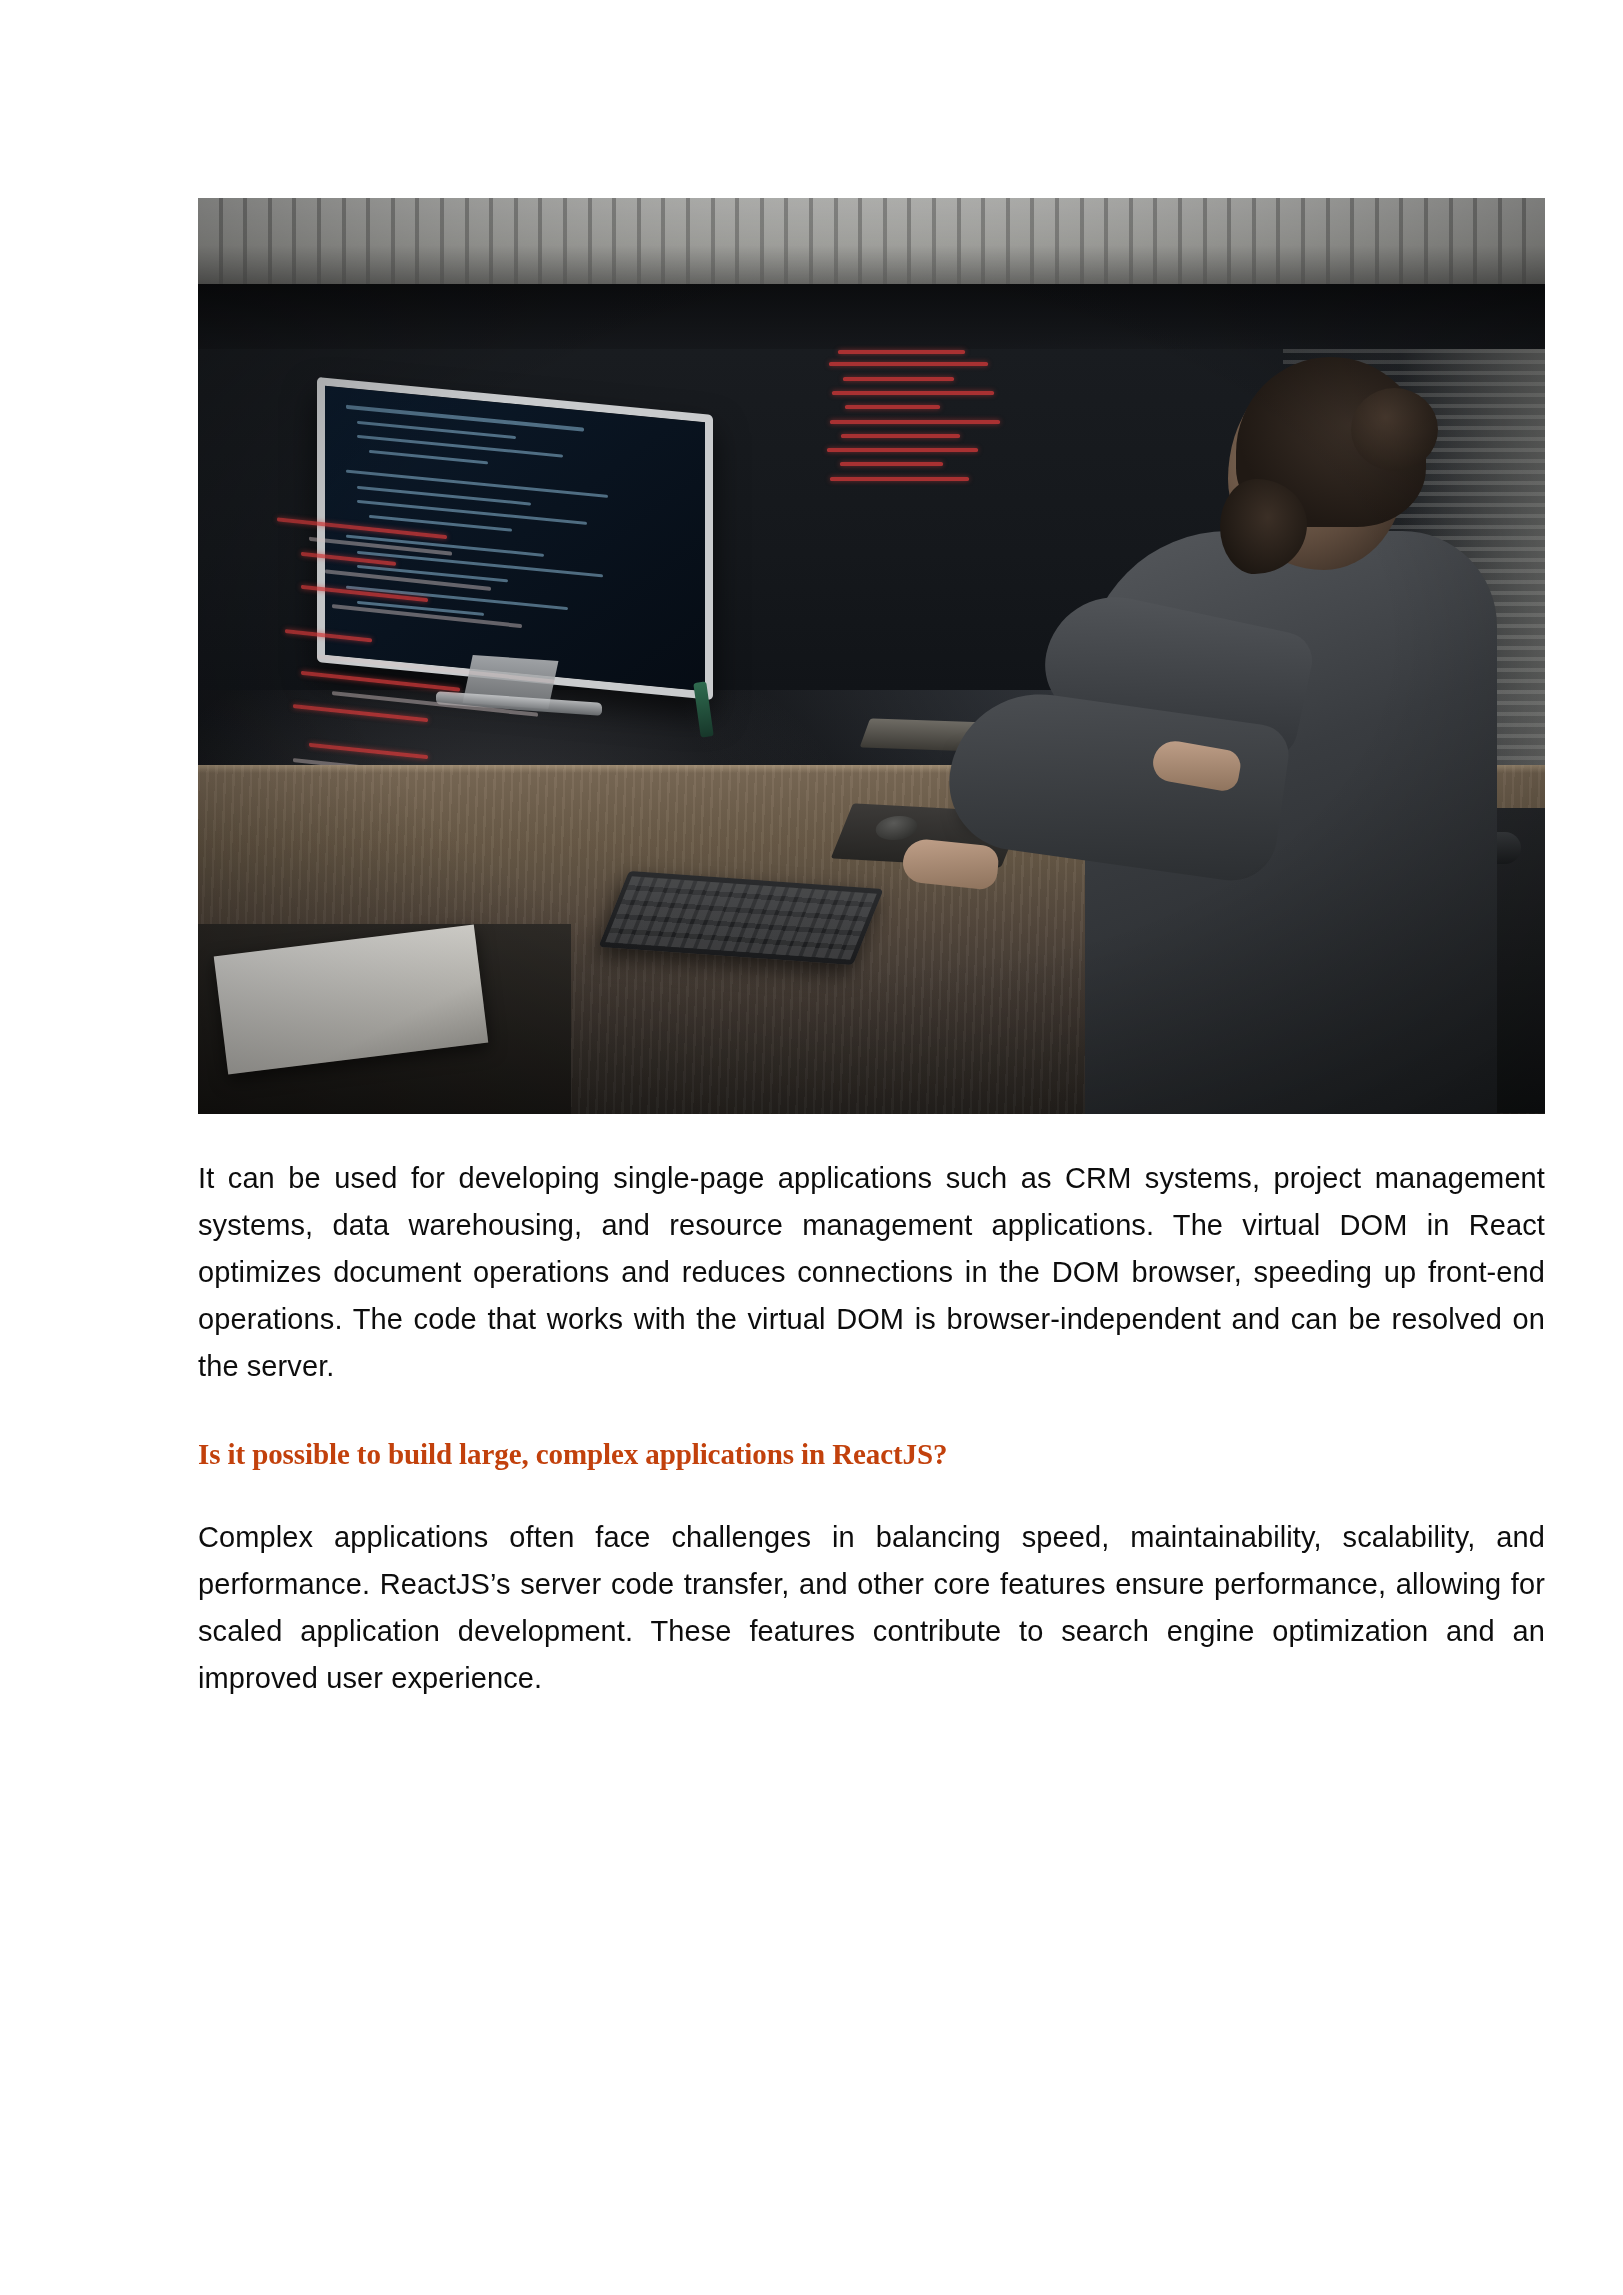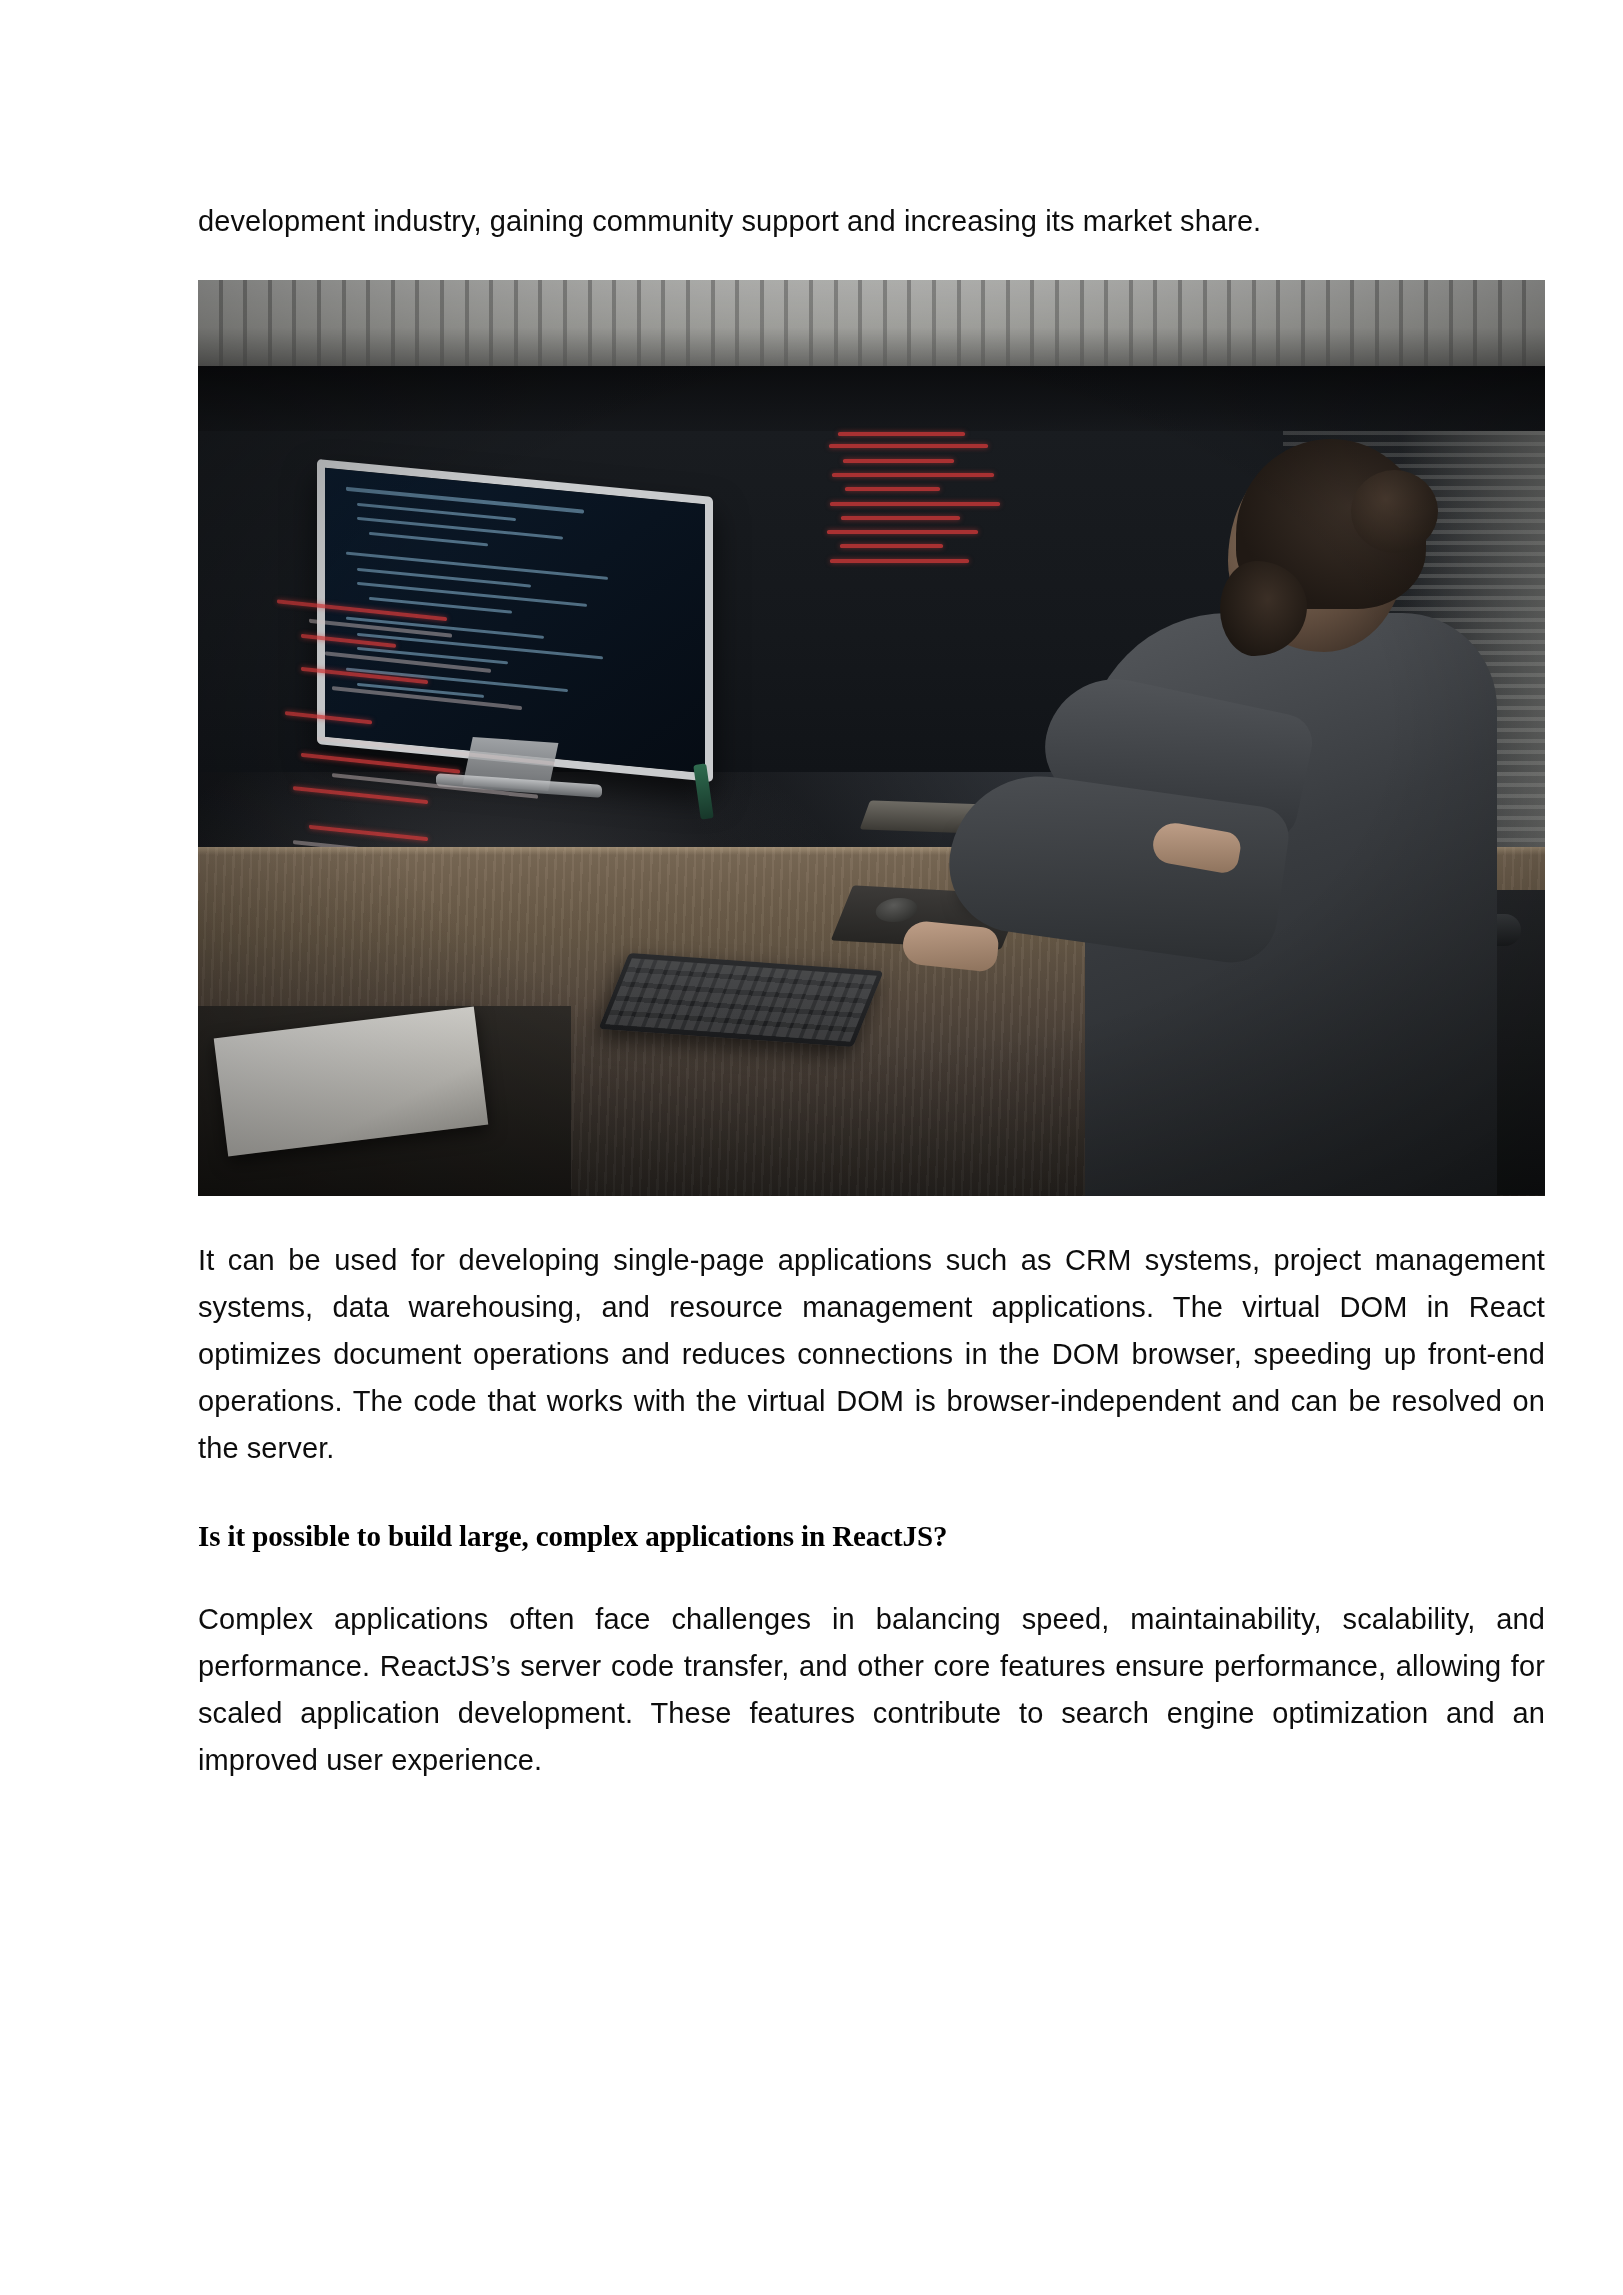--- a/index.html
+++ b/index.html
@@ -32,21 +32,21 @@
     margin: 0 0 43px 0;
     letter-spacing: 0.1px;
   }
   p.para.tight {
     margin-bottom: 35px;
   }
   h3.subhead {
     font-family: "Liberation Serif", serif;
     font-size: 29px;
     font-weight: bold;
-    color: #000000;
+    color: #c2410c;
     margin: 0 0 38px 0;
     line-height: 1.5;
     letter-spacing: -0.1px;
   }
 
   
   .figure {
     width: 1347px;
     height: 916px;
     margin: 0 0 41px 0;
@@ -335,21 +335,20 @@
     border-radius: 3.2px;
     transform: rotate(-8deg);
   }
 </style>
 </head>
 <body>
 
 <div class="page">
   <div class="doc-body">
 
-    <p class="para tight">development industry, gaining community support and increasing its market share.</p>
 
     <div class="figure">
       <div class="photo">
         <div class="ceiling"></div>
         <div class="ceiling-shadow"></div>
         <div class="backwall"></div>
         <div class="window-glow"></div>
 
         <div class="holo2">
           <div class="hline" style="left:14.3px; top:4.8px; width:127px;"></div>

